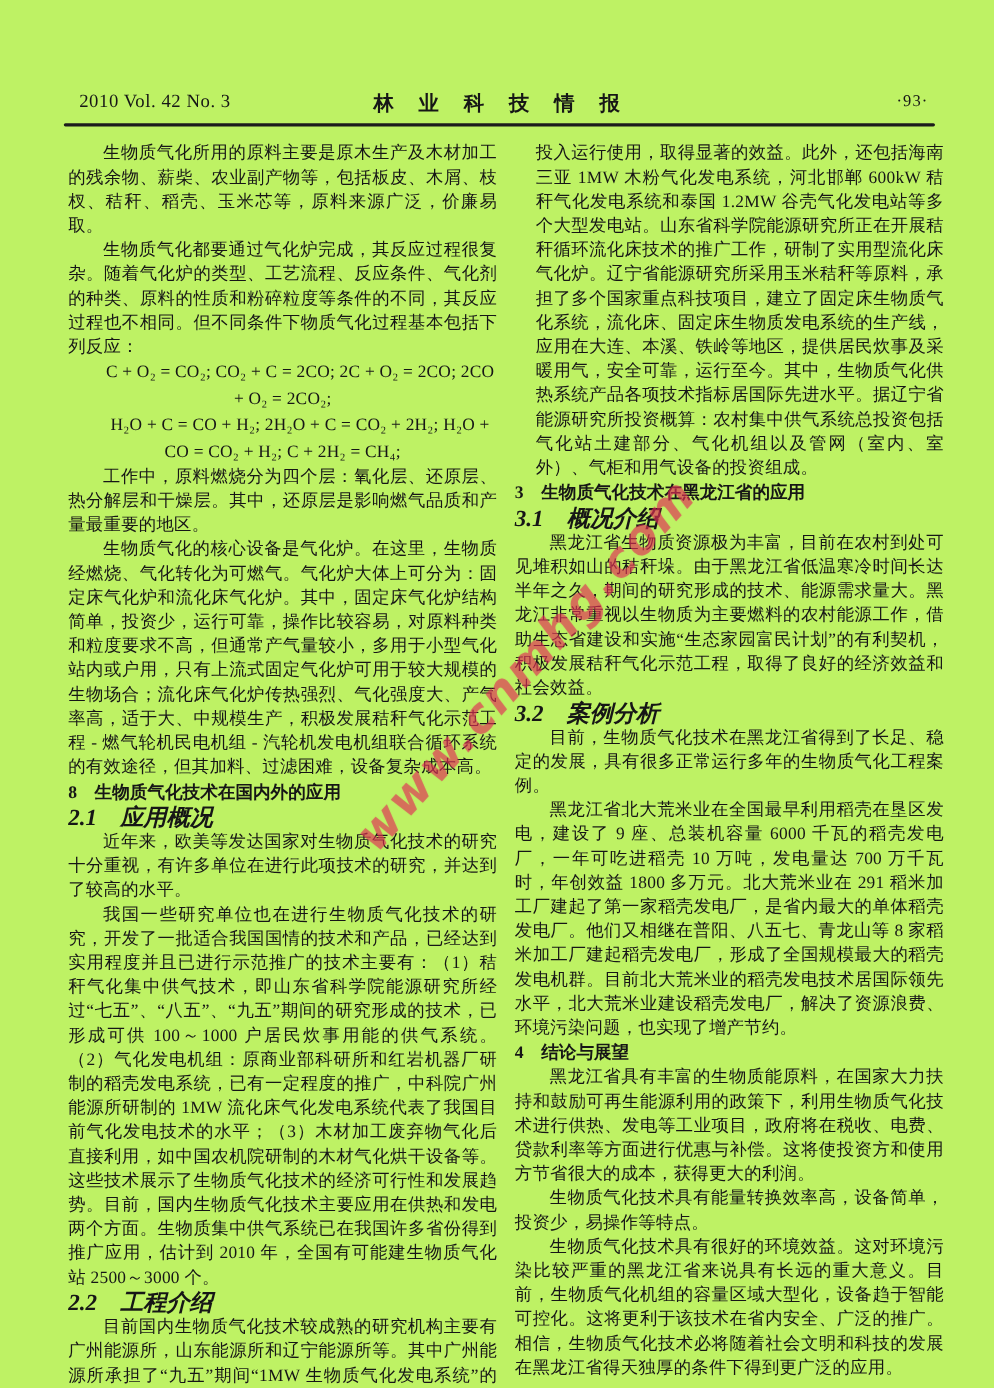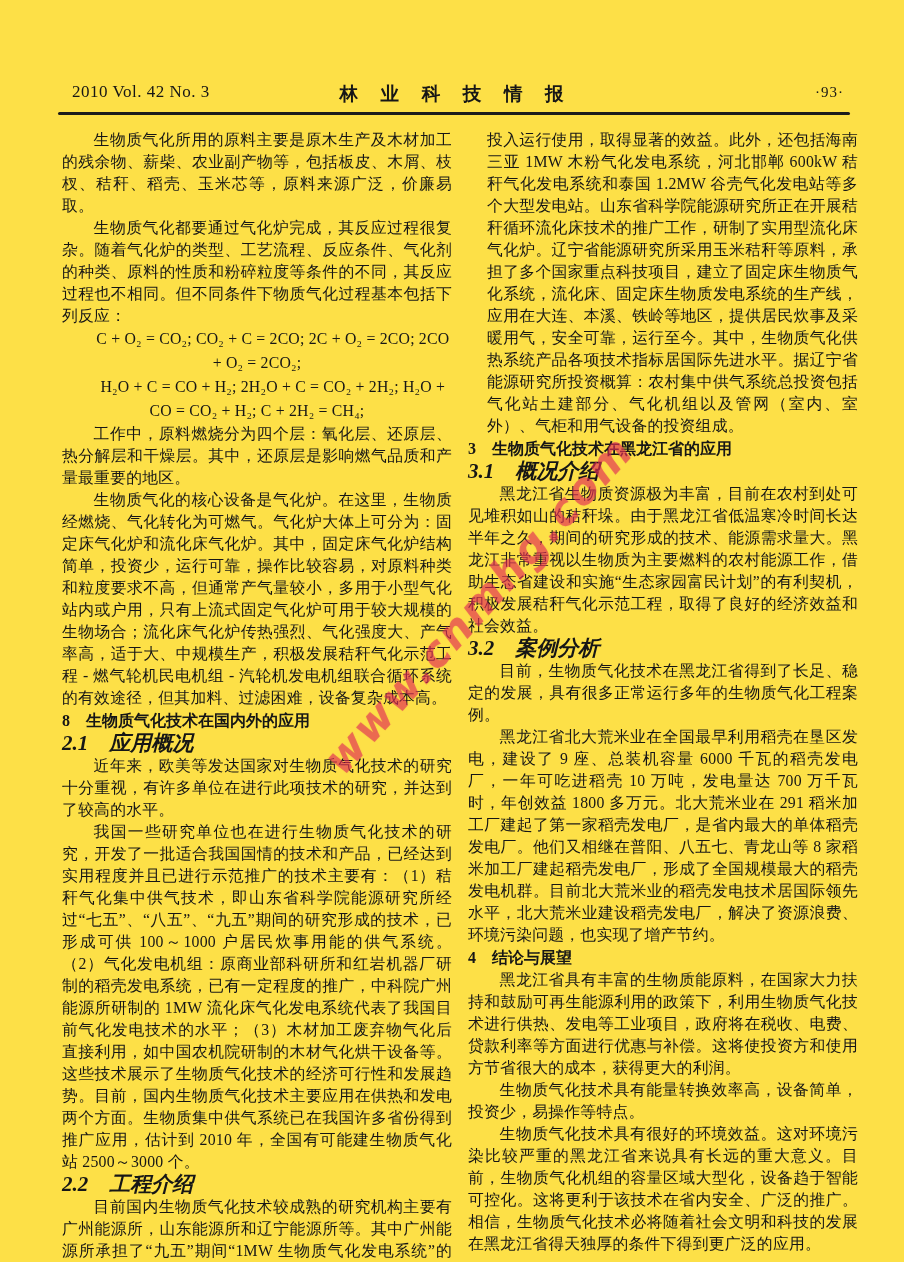--- a/index.html
+++ b/index.html
@@ -4,21 +4,21 @@
 <style>
   html, body { margin: 0; padding: 0; }
   body {
     width: 904px; height: 1262px;
     background: #ffffff;
     font-family: "Liberation Serif", "DejaVu Serif", serif;
     color: #161616;
     position: relative;
     overflow: hidden;
   }
-  .page { position: absolute; inset: 0; background: #fde047; }
+  .page { position: absolute; inset: 0; background: #bef264; }
 
   
   .header { position: absolute; top: 82px; left: 60px; right: 52px; height: 24px; }
   .issue {
     position: absolute; left: 12px; top: 0;
     font-size: 17px; letter-spacing: 0.5px;
   }
   .journal {
     position: absolute; left: 0; right: 0; top: -1px;
     text-align: center;

